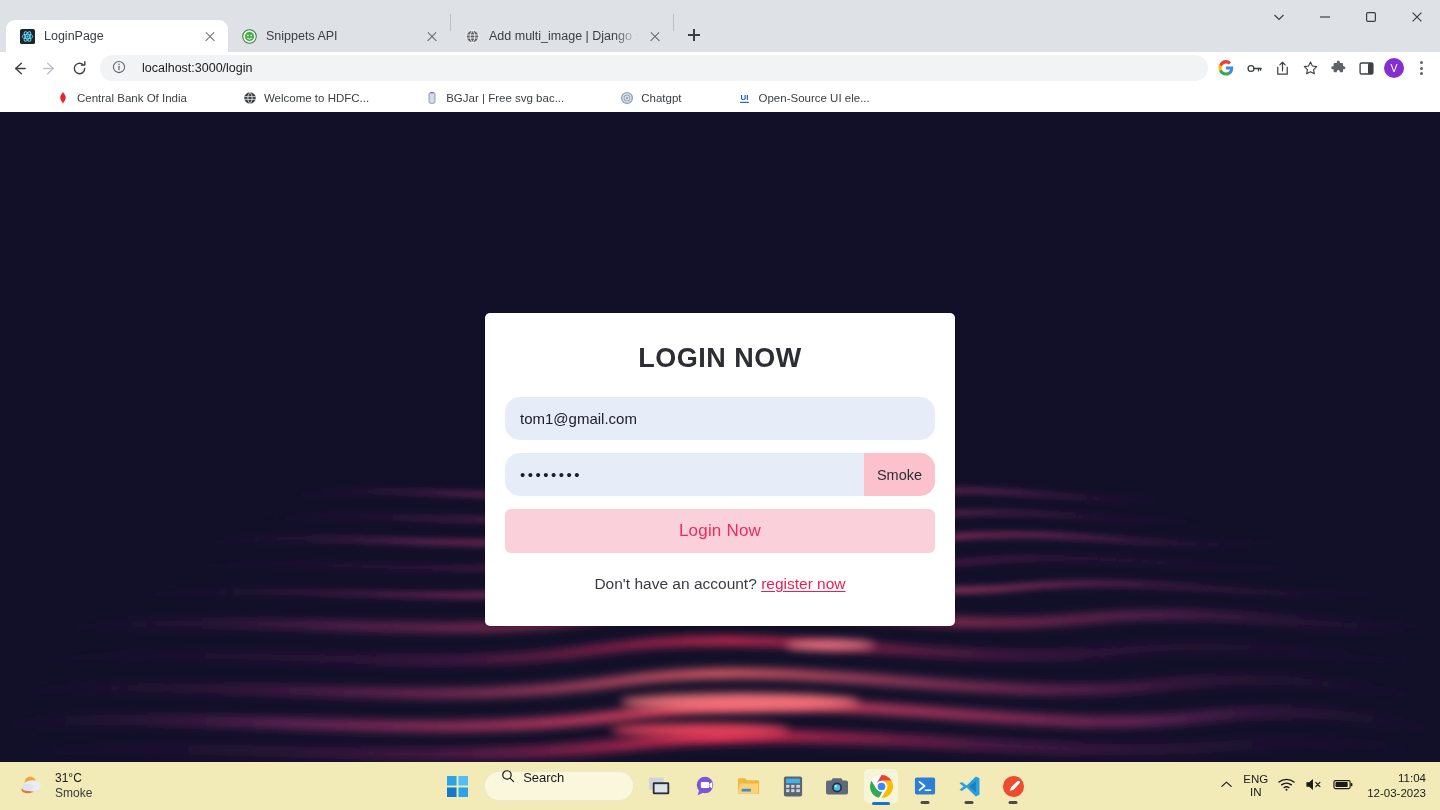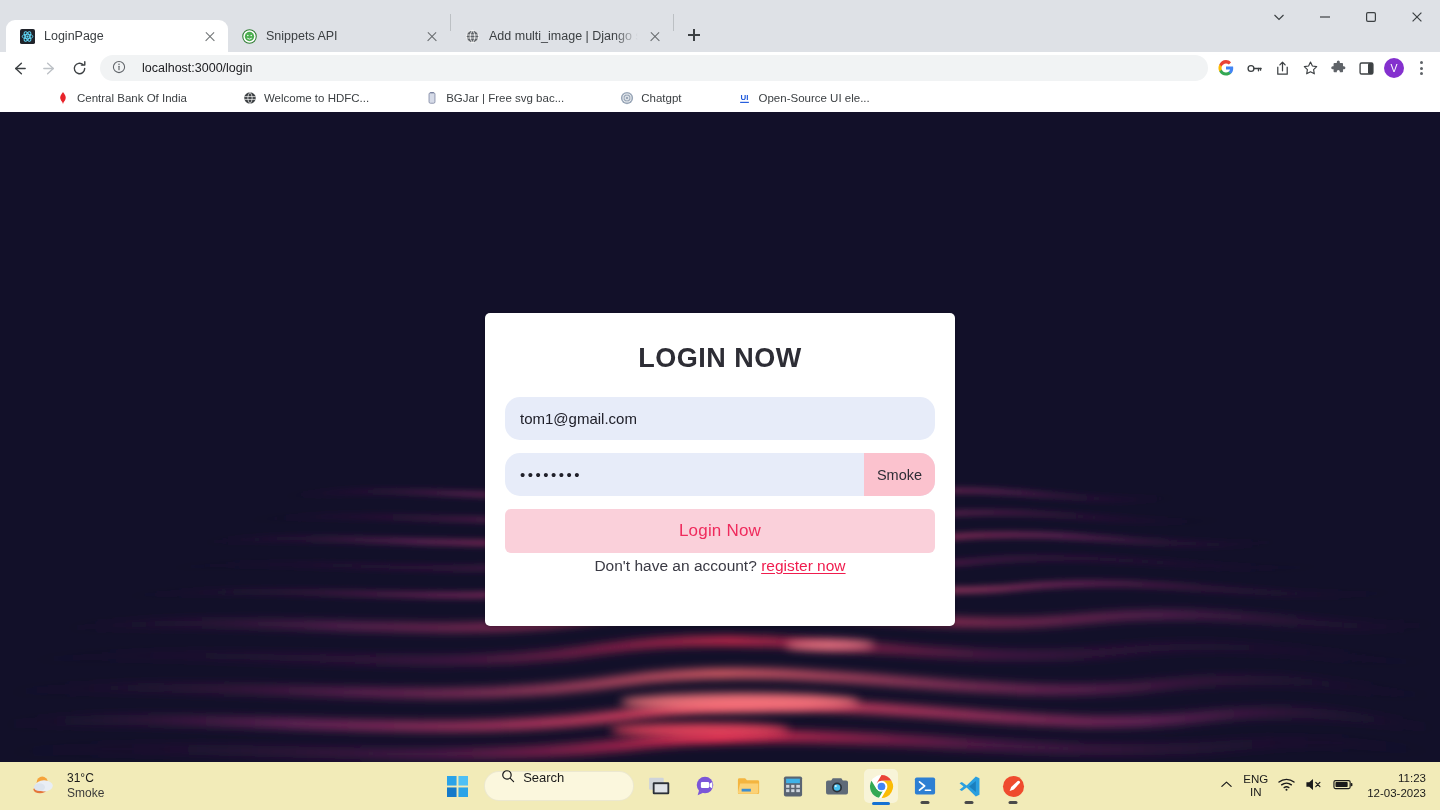--- a/index.html
+++ b/index.html
@@ -92,29 +92,29 @@
   .field .dots { flex: 1 1 auto; padding: 0 15px; font-size: 15px; letter-spacing: 2.5px; color: #20202a; }
   .show-btn {
     flex: 0 0 71px; height: 100%; background: #fbc2ce; color: #2d2d35;
     display: flex; align-items: center; justify-content: center; font-size: 14.5px;
   }
   .login-btn {
     width: 100%; height: 44px; background: #fad0da; border: 0; border-radius: 6px;
     color: #ef2b5d; font-family: "Liberation Sans", sans-serif; font-size: 17px; letter-spacing: .2px;
     display: flex; align-items: center; justify-content: center; margin-top: 7px;
   }
-  .card-foot { text-align: center; margin-top: 4px; font-size: 15.5px; color: #3a3a44; }
+  .card-foot { text-align: center; margin-top: 22px; font-size: 15.5px; color: #3a3a44; }
   .card-foot a { color: #f01c4e; text-decoration: underline; text-underline-offset: 2px; }
 
   
   .taskbar {
     position: absolute; left: 0; right: 0; bottom: 0; height: 48px;
     background: #f2ebb8; display: flex; align-items: center;
   }
-  .tb-weather { display: flex; align-items: center; gap: 9px; padding-left: 32px; width: 250px; }
+  .tb-weather { display: flex; align-items: center; gap: 9px; padding-left: 20px; width: 250px; }
   .wx-text { line-height: 1.25; }
   .wx-temp { font-size: 12px; color: #1a1a1a; }
   .wx-desc { font-size: 12px; color: #3a3a3a; }
   .tb-center { flex: 1 1 auto; display: flex; align-items: center; justify-content: center; gap: 10px; }
   .tb-icon { width: 34px; height: 34px; display: flex; align-items: center; justify-content: center; border-radius: 5px; position: relative; }
   .tb-icon.active { background: rgba(255,255,255,.45); }
   .tb-icon.active::after {
     content: ""; position: absolute; bottom: -2px; left: 50%; transform: translateX(-50%);
     width: 18px; height: 3px; border-radius: 2px; background: #1572d3;
   }
@@ -562,18 +562,18 @@
           </svg>
       </span>
       <span>
         <svg width="20" height="13" viewBox="0 0 21 13">
             <rect x="1" y="2.4" width="17" height="8.4" rx="1.6" stroke="#1a1a1a" stroke-width="1.2" fill="none"></rect>
             <rect x="2.6" y="4" width="12.8" height="5.2" rx=".8" fill="#1a1a1a"></rect>
             <rect x="18.6" y="5" width="1.8" height="3.4" rx=".8" fill="#1a1a1a"></rect>
           </svg>
       </span>
       <span class="tray-clock">
-        <span style="display:block">11:23</span>
+        <span style="display:block">11:04</span>
         <span style="display:block">12-03-2023</span>
       </span>
     </div>
   </div>
 </div>
 
 </body></html>

